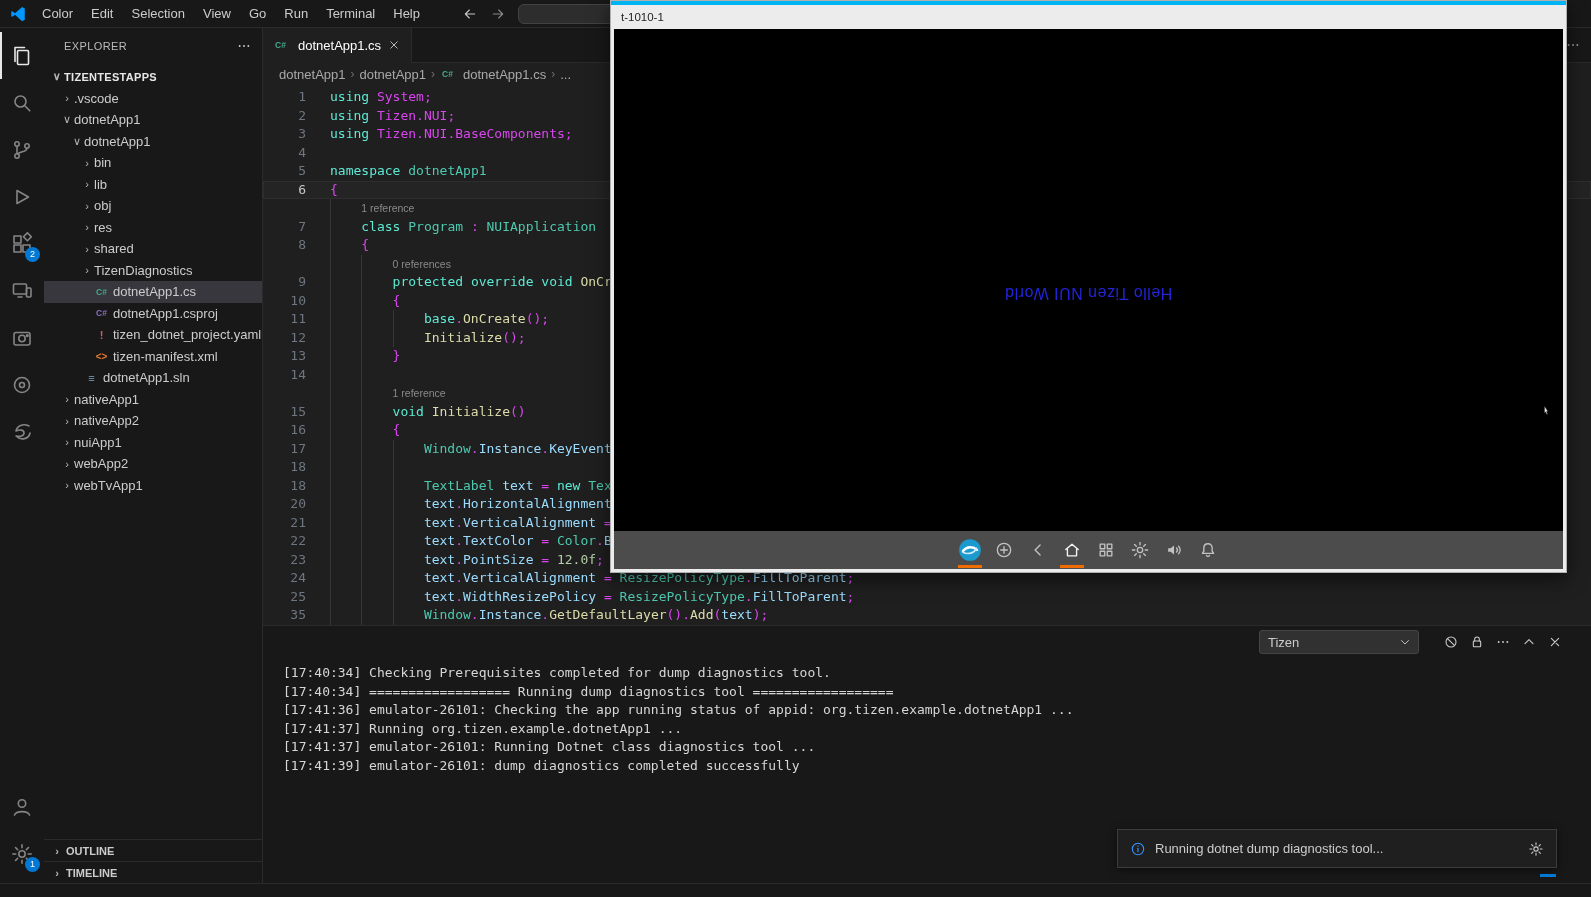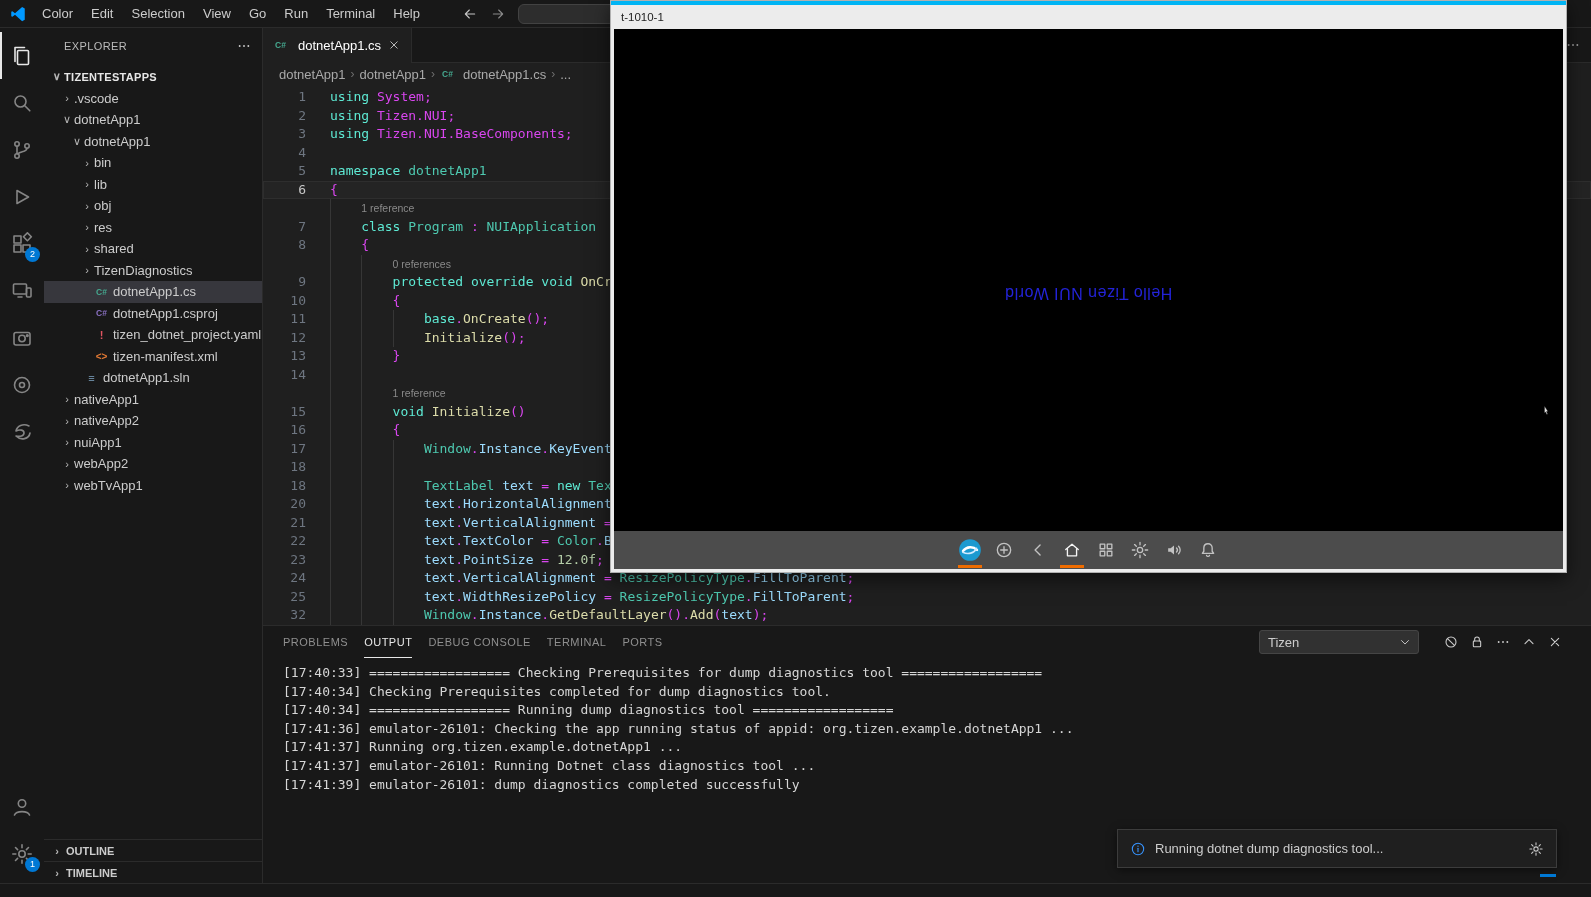--- a/index.html
+++ b/index.html
@@ -481,35 +481,28 @@
       </div>
       <div class="crow">
         <div class="gut">24</div>
         <div class="ctext"><span class="ig"></span><span class="ig"></span><span class="ig"></span><span class="tok-v">text</span><span class="tok-p">.</span><span class="tok-v">VerticalAlignment</span><span class="tok-p"> = </span><span class="tok-ty">ResizePolicyType</span><span class="tok-p">.</span><span class="tok-v">FillToParent</span><span class="tok-p">;</span></div>
       </div>
       <div class="crow">
         <div class="gut">25</div>
         <div class="ctext"><span class="ig"></span><span class="ig"></span><span class="ig"></span><span class="tok-v">text</span><span class="tok-p">.</span><span class="tok-v">WidthResizePolicy</span><span class="tok-p"> = </span><span class="tok-ty">ResizePolicyType</span><span class="tok-p">.</span><span class="tok-v">FillToParent</span><span class="tok-p">;</span></div>
       </div>
       <div class="crow">
-        <div class="gut">32</div>
+        <div class="gut">35</div>
         <div class="ctext"><span class="ig"></span><span class="ig"></span><span class="ig"></span><span class="tok-ty">Window</span><span class="tok-p">.</span><span class="tok-v">Instance</span><span class="tok-p">.</span><span class="tok-fn">GetDefaultLayer</span><span class="tok-p">().</span><span class="tok-fn">Add</span><span class="tok-p">(</span><span class="tok-v">text</span><span class="tok-p">);</span></div>
       </div>
     </div>
 </div>
 
 <div class="panel">
   <div class="panel-header">
-    <span id="ptabs" style="display:flex">
-        <span class="ptab">PROBLEMS</span>
-        <span class="ptab active">OUTPUT</span>
-        <span class="ptab">DEBUG CONSOLE</span>
-        <span class="ptab">TERMINAL</span>
-        <span class="ptab">PORTS</span>
-      </span>
     <span class="panel-spacer"></span>
     <span class="pdropdown">
       <span>Tizen</span>
       <span class="chev" id="ddChev">
           <svg viewBox="0 0 24 24" fill="none" stroke="currentColor" stroke-width="1.6" stroke-linecap="round" stroke-linejoin="round">
             <path d="m6 9.5 6 6 6-6"></path>
           </svg>
         </span>
     </span>
     <span id="picons" style="display:flex">
@@ -538,21 +531,20 @@
           </svg>
         </span>
         <span class="picon">
           <svg viewBox="0 0 24 24" fill="none" stroke="currentColor" stroke-width="1.6" stroke-linecap="round" stroke-linejoin="round">
             <path d="M6.5 6.5l11 11M17.5 6.5l-11 11"></path>
           </svg>
         </span>
       </span>
   </div>
   <div class="output" id="output">
-      <div class="orow">[17:40:33] ================== Checking Prerequisites for dump diagnostics tool ==================</div>
       <div class="orow">[17:40:34] Checking Prerequisites completed for dump diagnostics tool.</div>
       <div class="orow">[17:40:34] ================== Running dump diagnostics tool ==================</div>
       <div class="orow">[17:41:36] emulator-26101: Checking the app running status of appid: org.tizen.example.dotnetApp1 ...</div>
       <div class="orow">[17:41:37] Running org.tizen.example.dotnetApp1 ...</div>
       <div class="orow">[17:41:37] emulator-26101: Running Dotnet class diagnostics tool ...</div>
       <div class="orow">[17:41:39] emulator-26101: dump diagnostics completed successfully</div>
     </div>
 </div>
 
 <div class="statusbar"></div>

